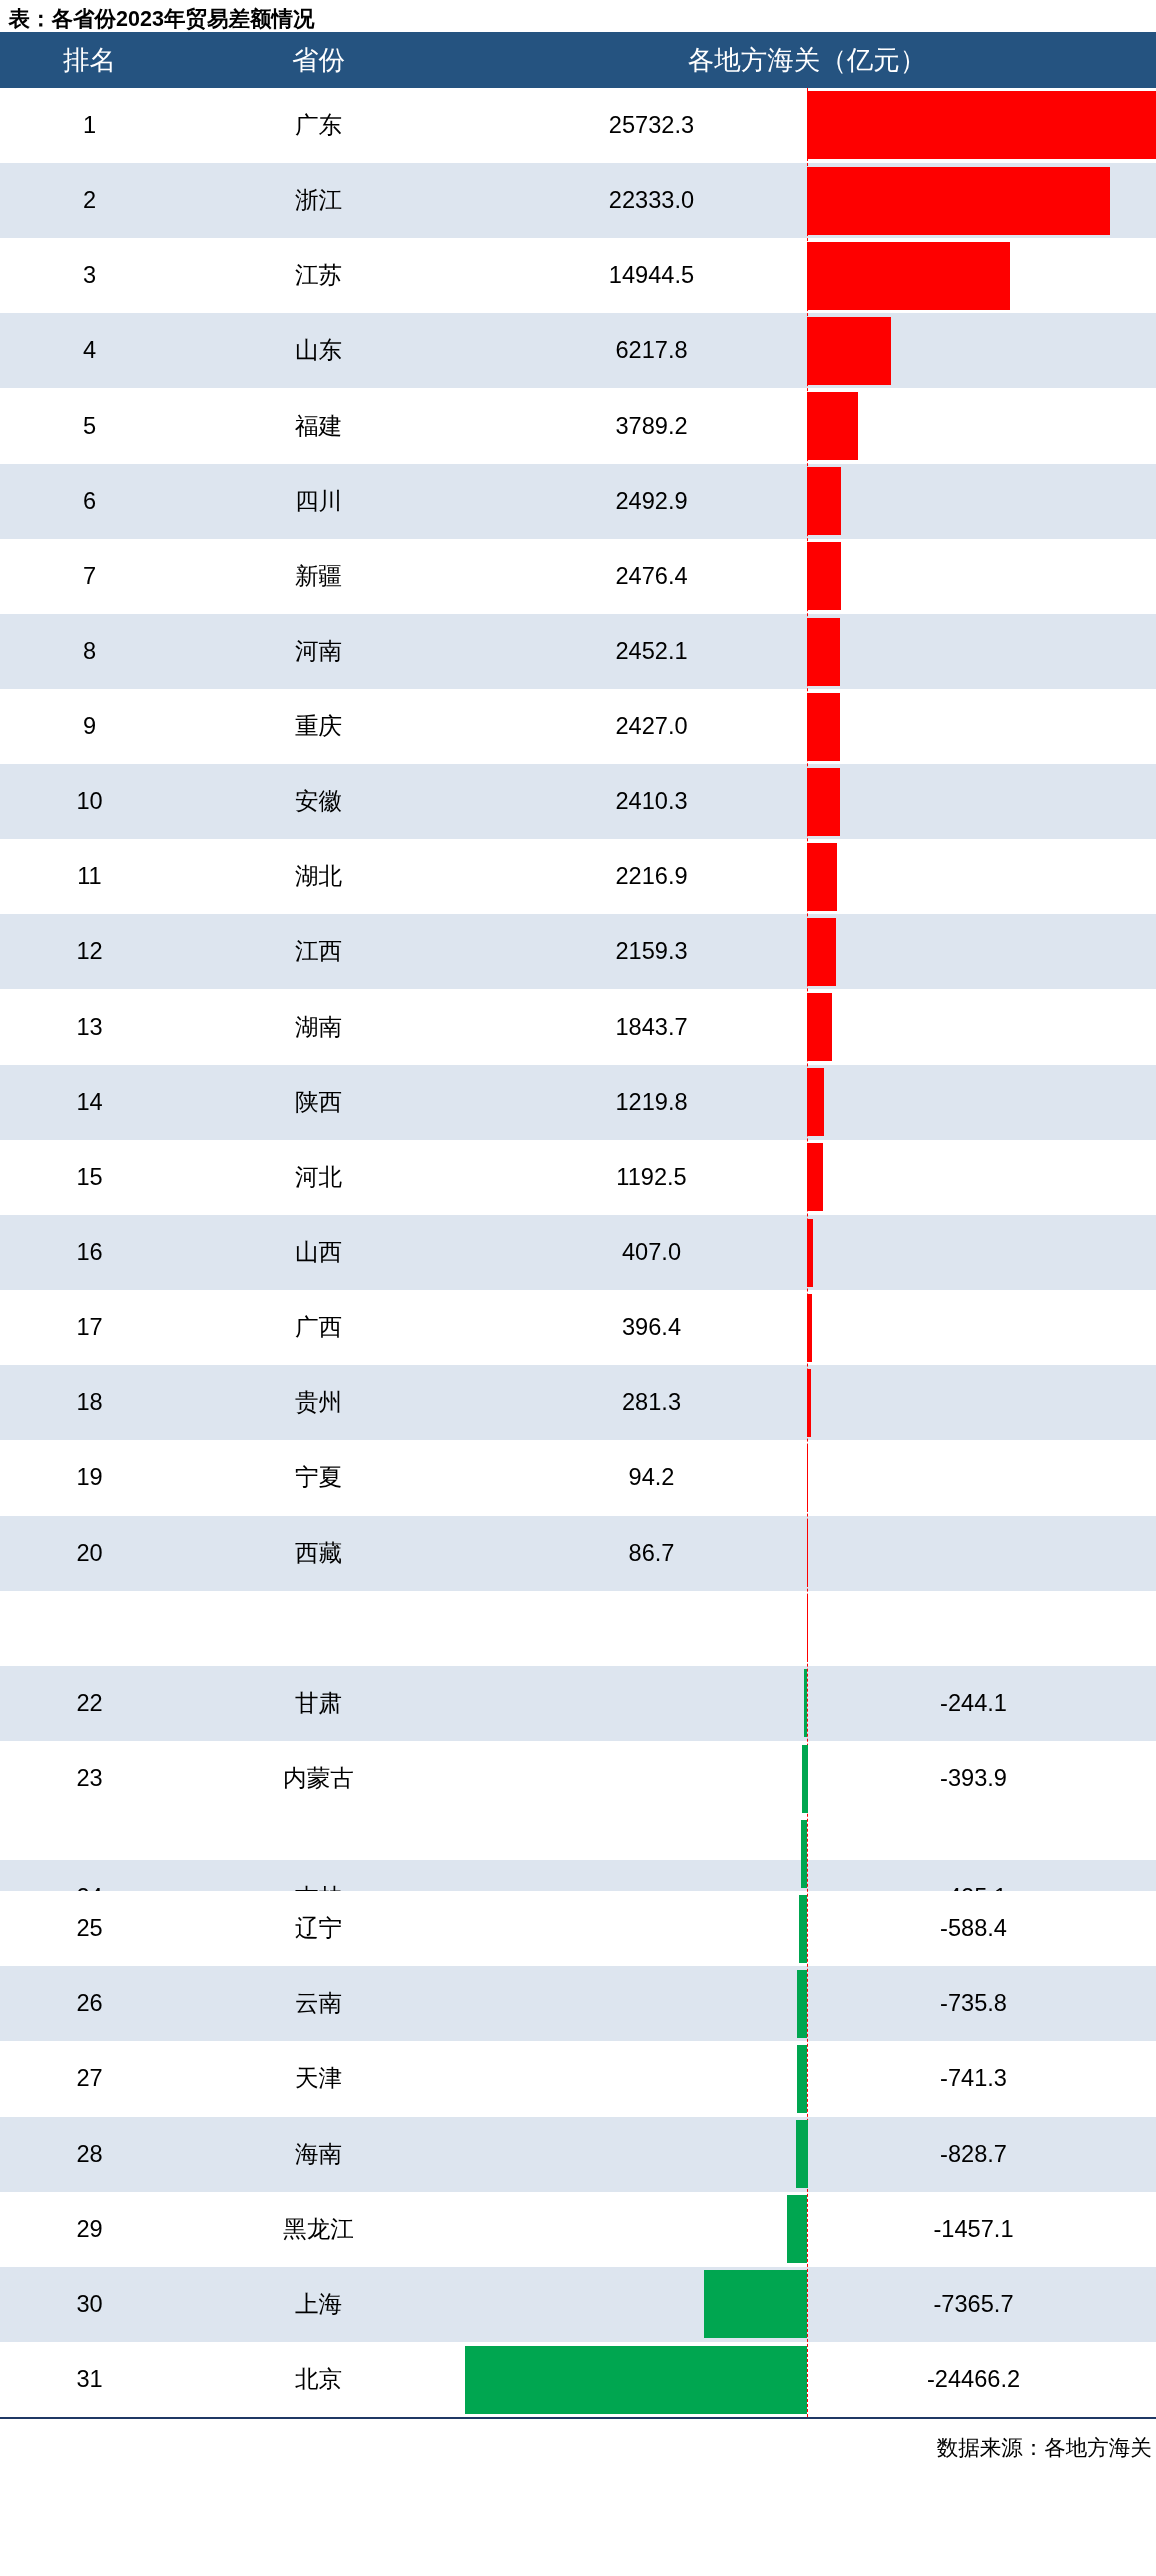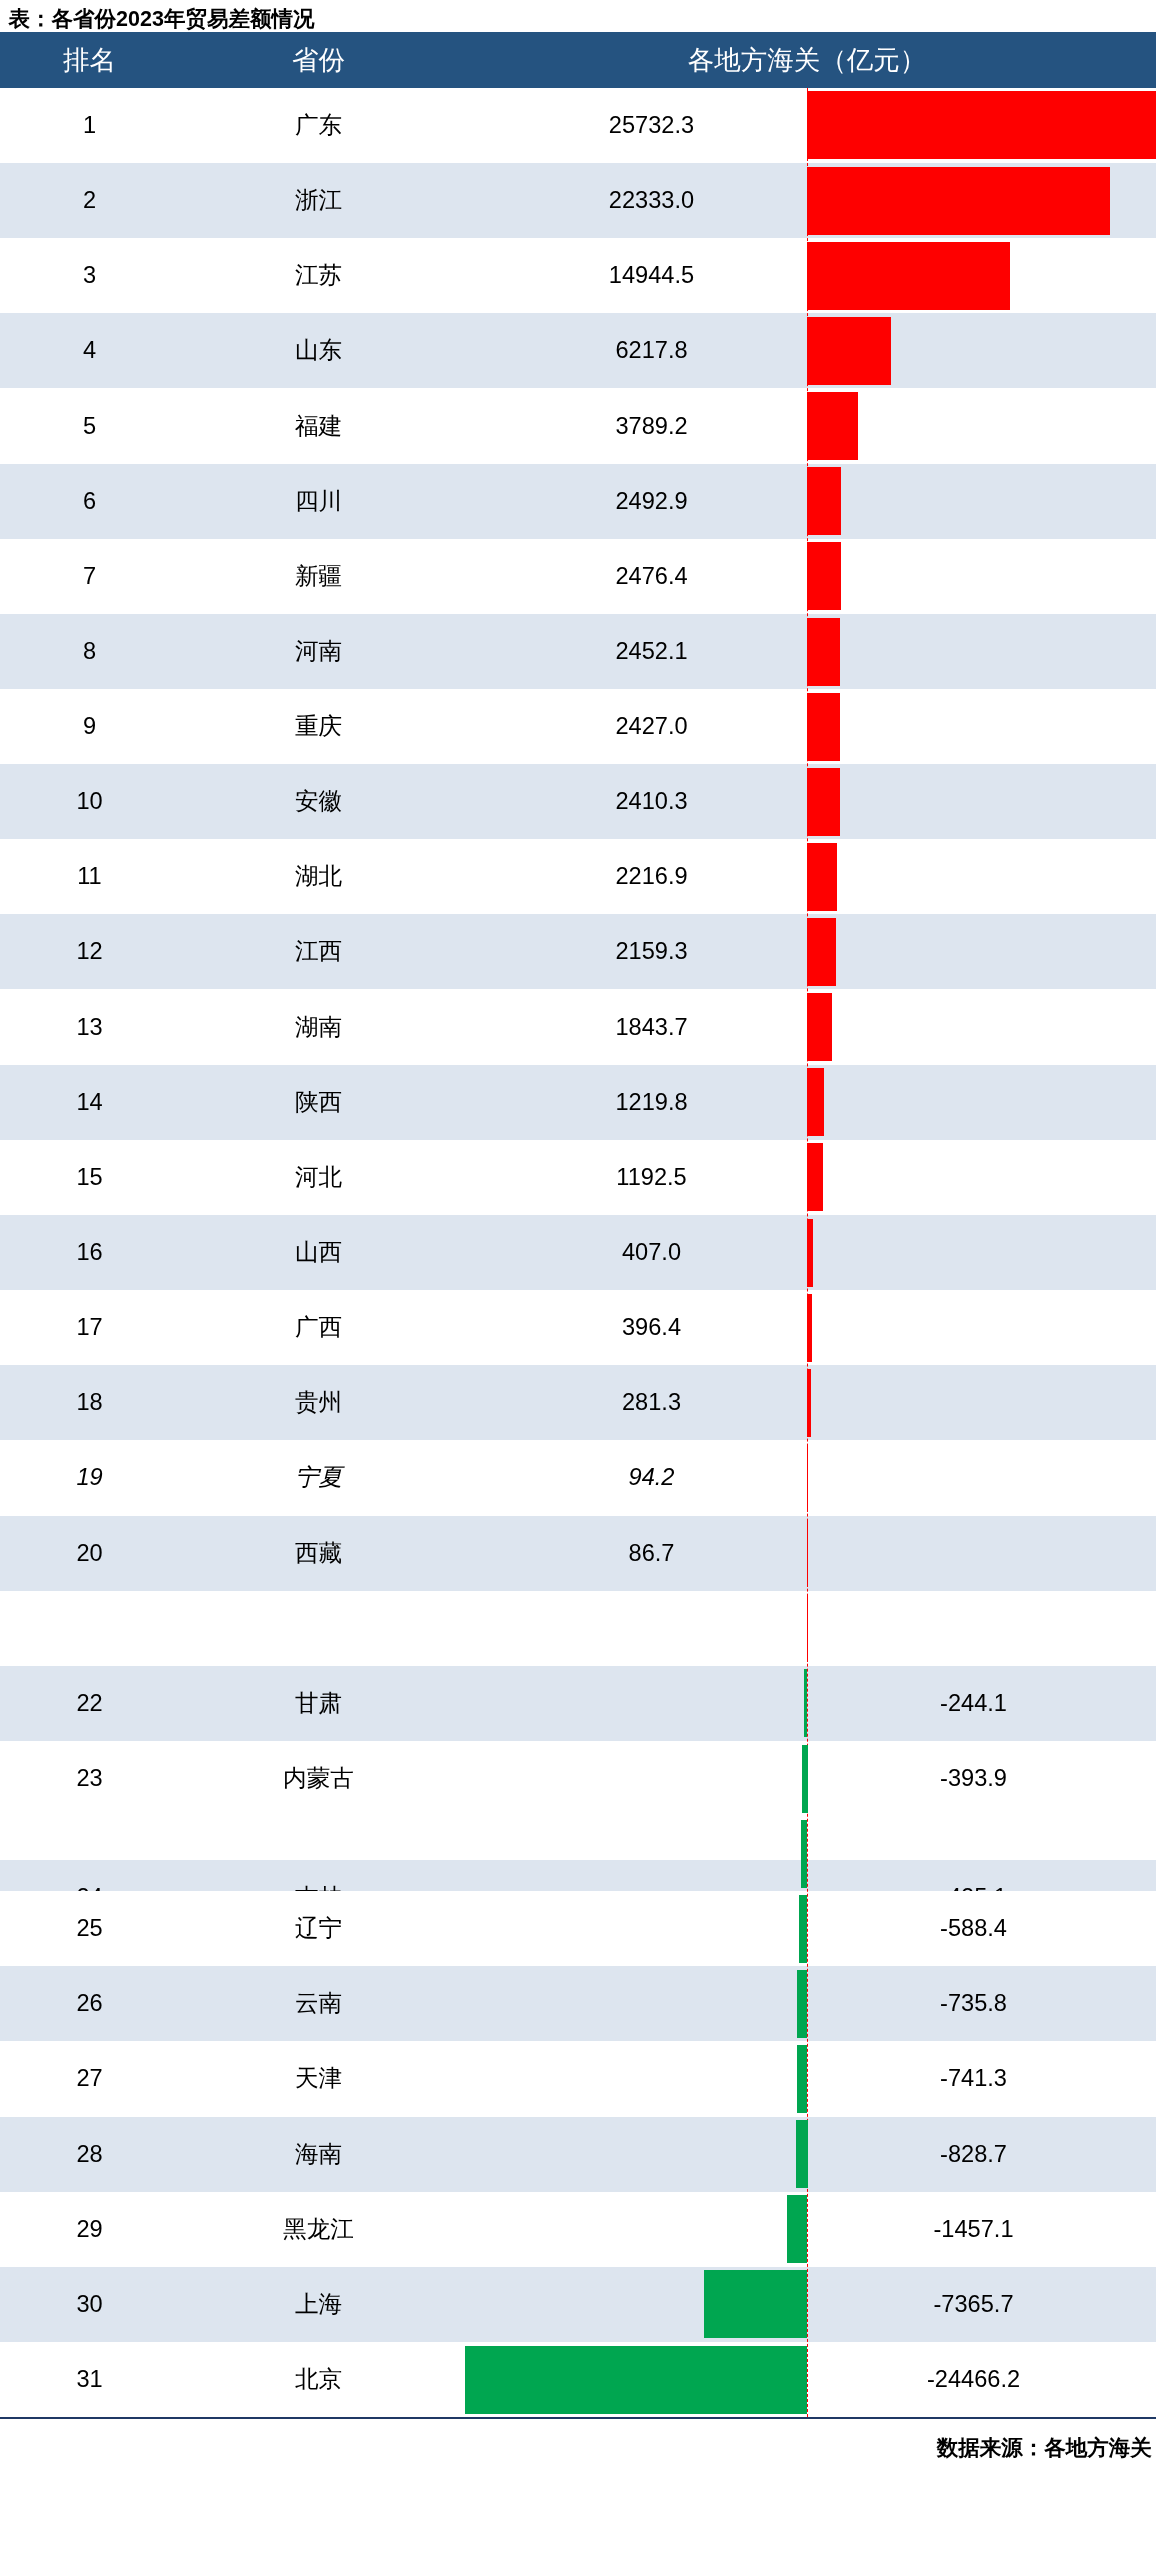--- a/index.html
+++ b/index.html
@@ -75,21 +75,21 @@
     border-left:1.4px dashed #fe0000;
   }
 
   
   .footline{
     position:absolute;left:0;width:1156px;height:2.1px;
     background:#1f3864;
   }
   .source{
     position:absolute;
-    font-size:21.5px;font-weight:bold;color:#000000;
+    font-size:21.5px;font-weight:normal;color:#000000;
     font-family:"Liberation Sans","DejaVu Sans",sans-serif;
     white-space:nowrap;
   }
 </style>
 </head>
 <body>
 
 <div id="root">
 
   <div class="title">表：各省份2023年贸易差额情况</div>
@@ -186,21 +186,21 @@
         <div class="row" style="top: 1202px;">
           <div class="cell c-rank">17</div>
           <div class="cell c-prov">广西</div>
           <div class="cell c-val">396.4</div>
         </div>
         <div class="row alt" style="top: 1277px;">
           <div class="cell c-rank">18</div>
           <div class="cell c-prov">贵州</div>
           <div class="cell c-val">281.3</div>
         </div>
-        <div class="row" style="top: 1352px; font-style: italic;">
+        <div class="row" style="top: 1352px;">
           <div class="cell c-rank">19</div>
           <div class="cell c-prov">宁夏</div>
           <div class="cell c-val">94.2</div>
         </div>
         <div class="row alt" style="top: 1428px;">
           <div class="cell c-rank">20</div>
           <div class="cell c-prov">西藏</div>
           <div class="cell c-val">86.7</div>
         </div>
         <div class="row alt" style="top: 1578px;">

